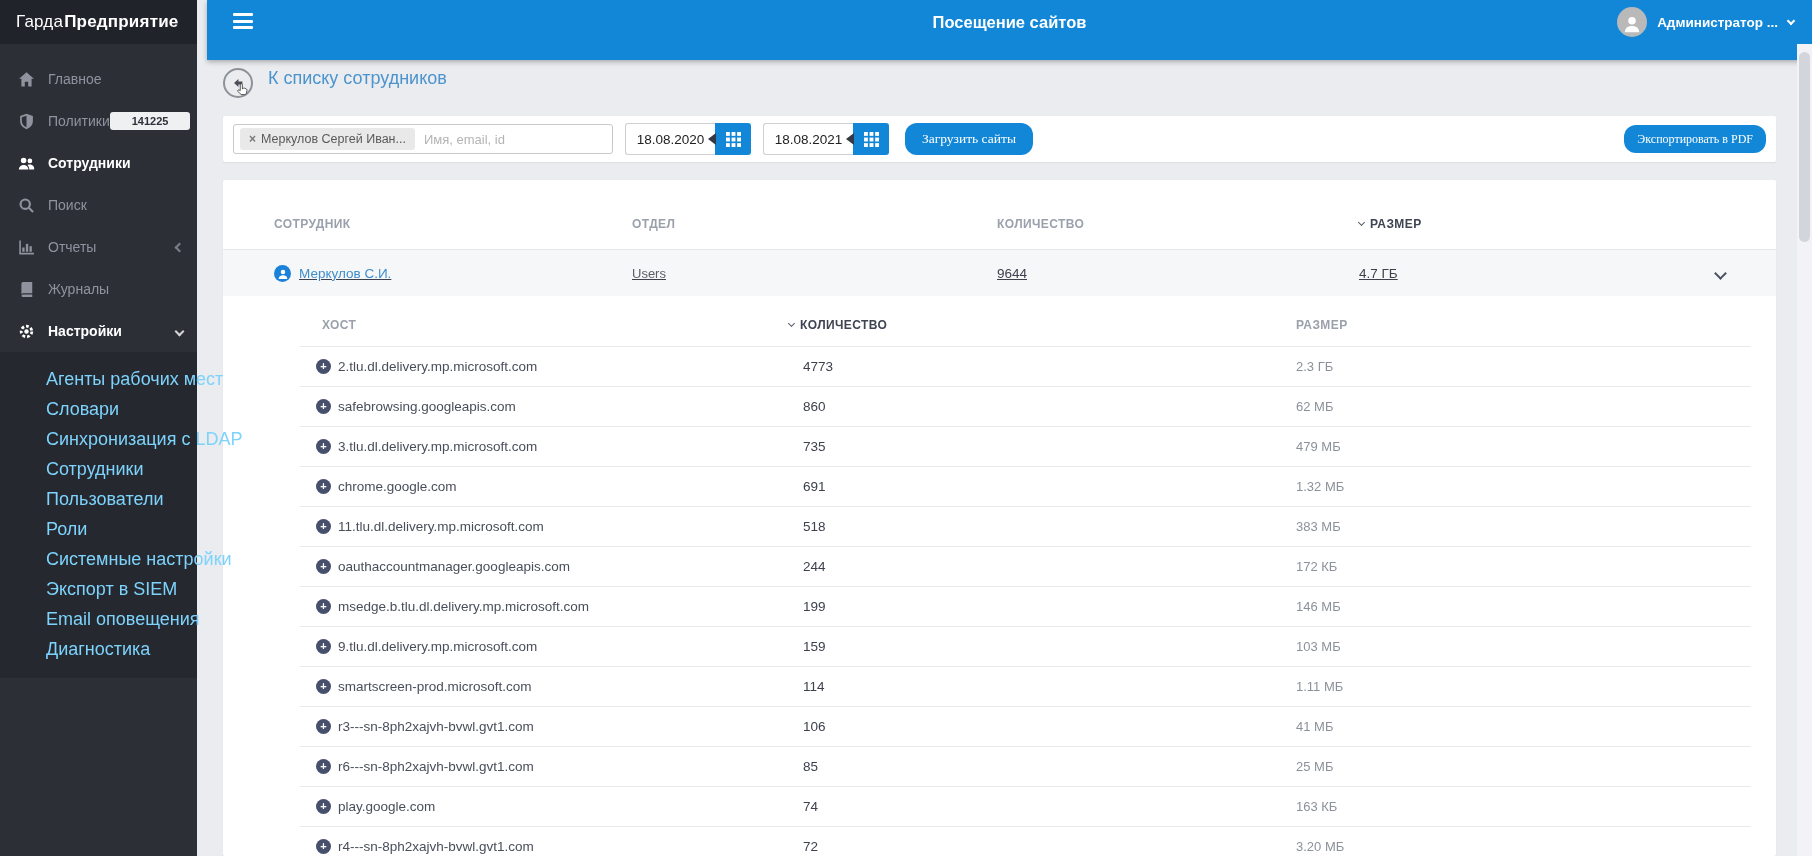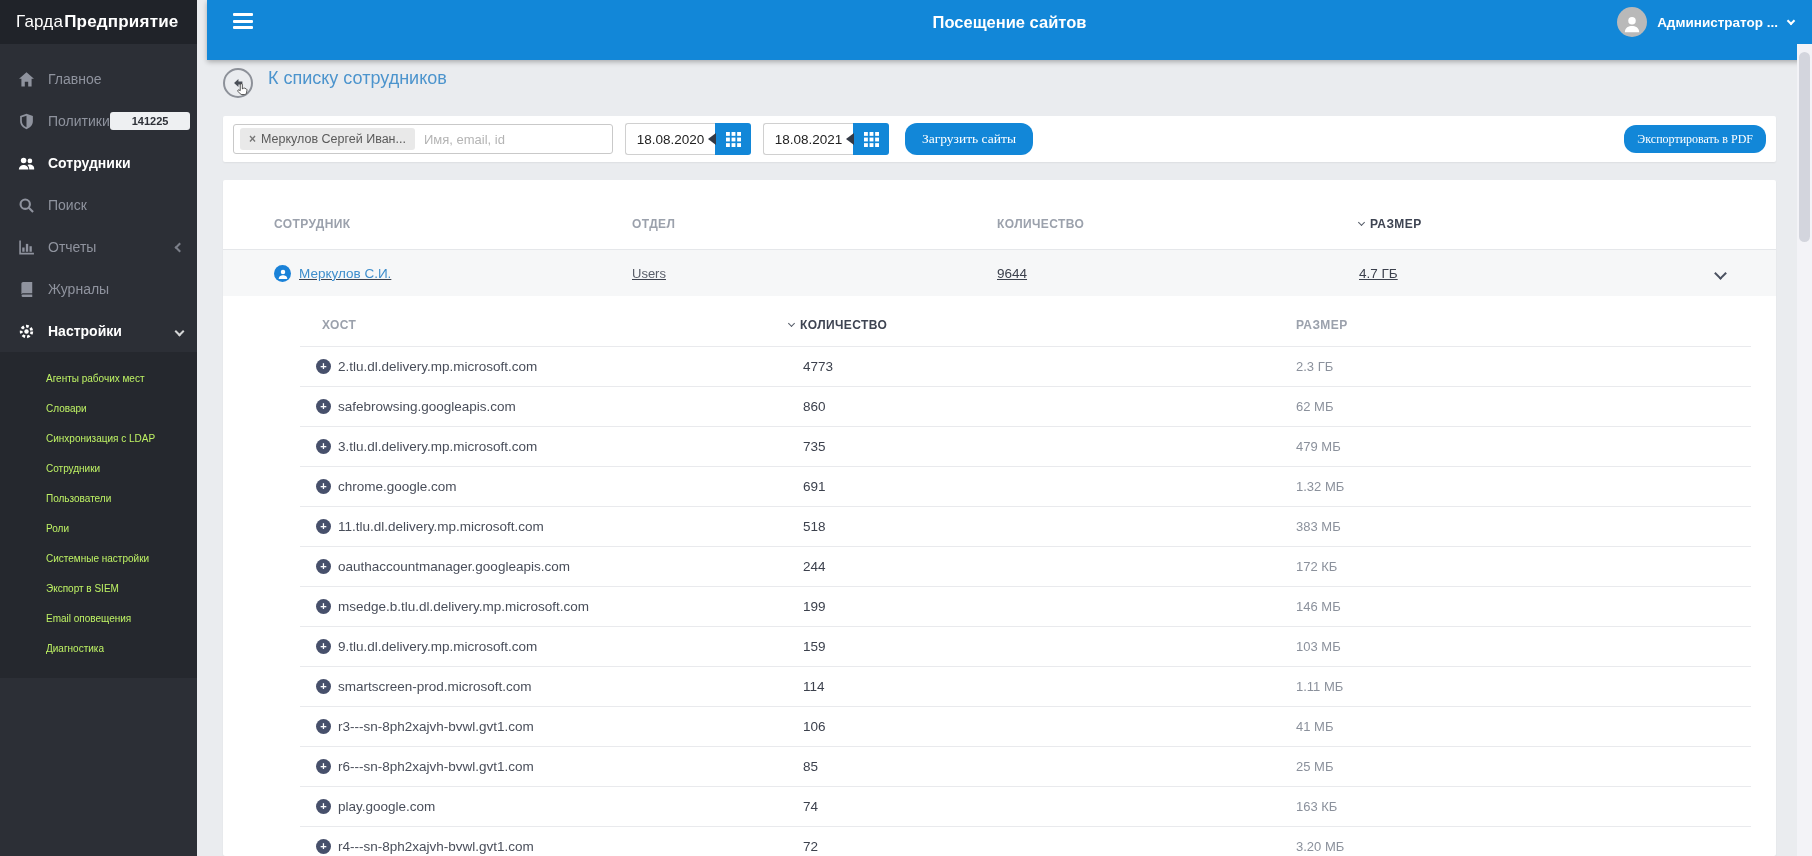--- a/index.html
+++ b/index.html
@@ -21,22 +21,22 @@
   .nav-item .ico svg{ width:17px; height:17px; }
   .nav-item.active{ color:#ffffff; font-weight:700; }
   .badge{ margin-left:auto; background:#eef0f2; color:#2e3138; font-size:11px;
           font-weight:700; padding:3px 22px; border-radius:3px; }
   .chev{ display:inline-block; width:7px; height:7px; border-right:2px solid currentColor;
          border-bottom:2px solid currentColor; }
   .chev.down{ transform:rotate(45deg); }
   .chev.left{ transform:rotate(135deg); }
   .nav-item .chev{ margin-left:auto; opacity:.8; }
   .submenu{ background:#25282e; padding:12px 0 14px 0; }
-  .submenu-item{ height:30px; line-height:30px; padding-left:46px; font-size:10px;
-                 color:#bef264; cursor:pointer; white-space:nowrap; }
+  .submenu-item{ height:30px; line-height:30px; padding-left:46px; font-size:18px;
+                 color:#7dd3fc; cursor:pointer; white-space:nowrap; }
 
   
   .topbar{ position:absolute; left:207px; right:0; top:0; height:60px; background:#1287d8;
            box-shadow:0 2px 5px rgba(0,0,0,.28); z-index:4; }
   .burger{ position:absolute; left:26px; top:13px; width:20px; height:16px; cursor:pointer; }
   .burger i{ display:block; height:3px; background:#fff; border-radius:1px; margin-bottom:3.5px; }
   .topbar-title{ position:absolute; left:0; right:0; top:0; height:44px; line-height:44px;
                  text-align:center; color:#fff; font-size:16.5px; font-weight:700; }
   .user{ position:absolute; right:18px; top:0; height:44px; display:flex; align-items:center;
          gap:10px; cursor:pointer; }

